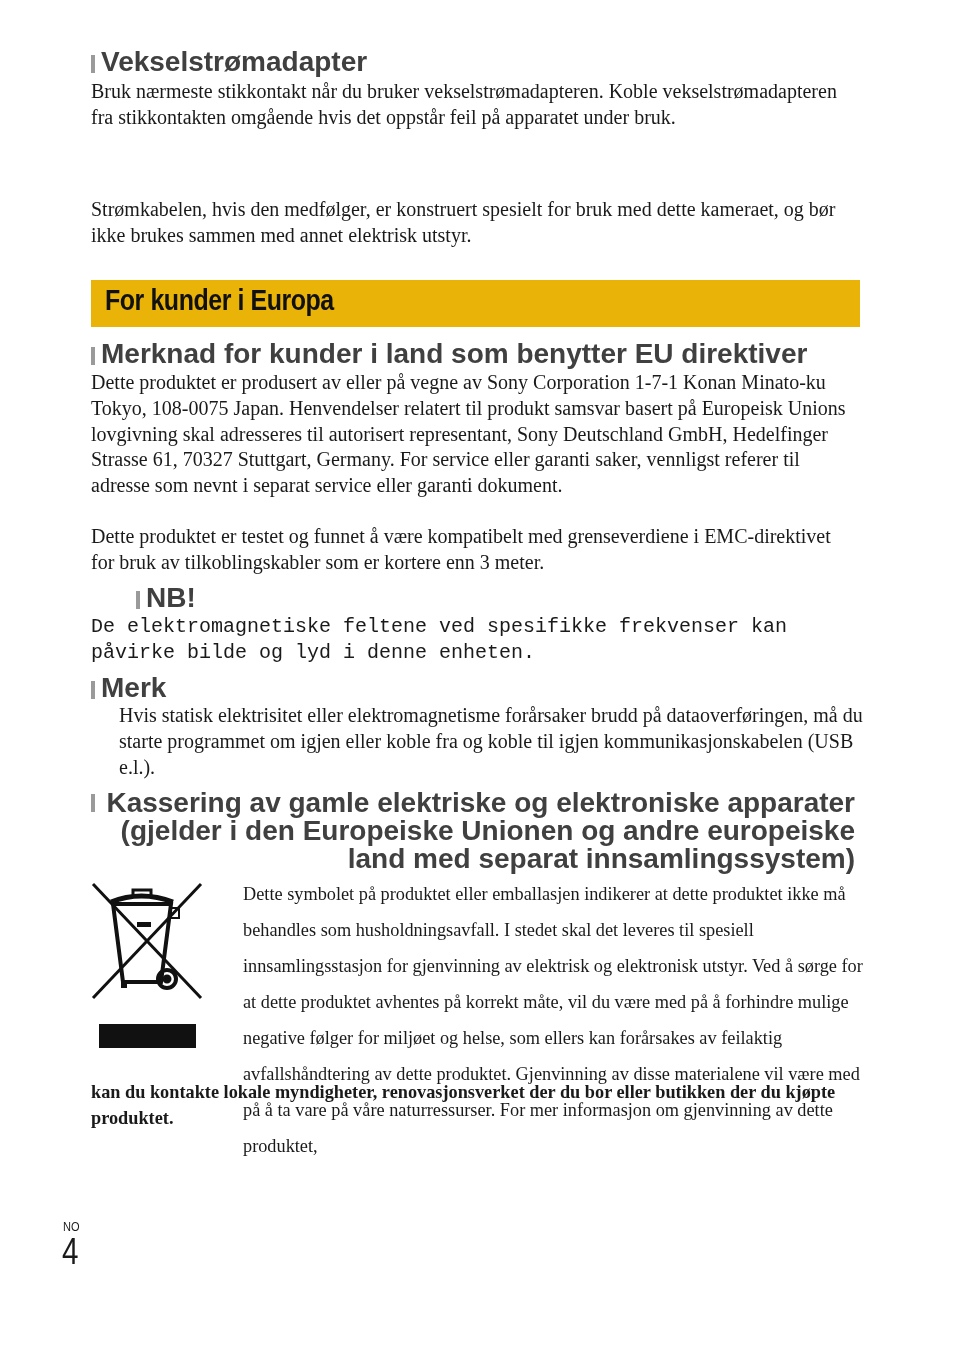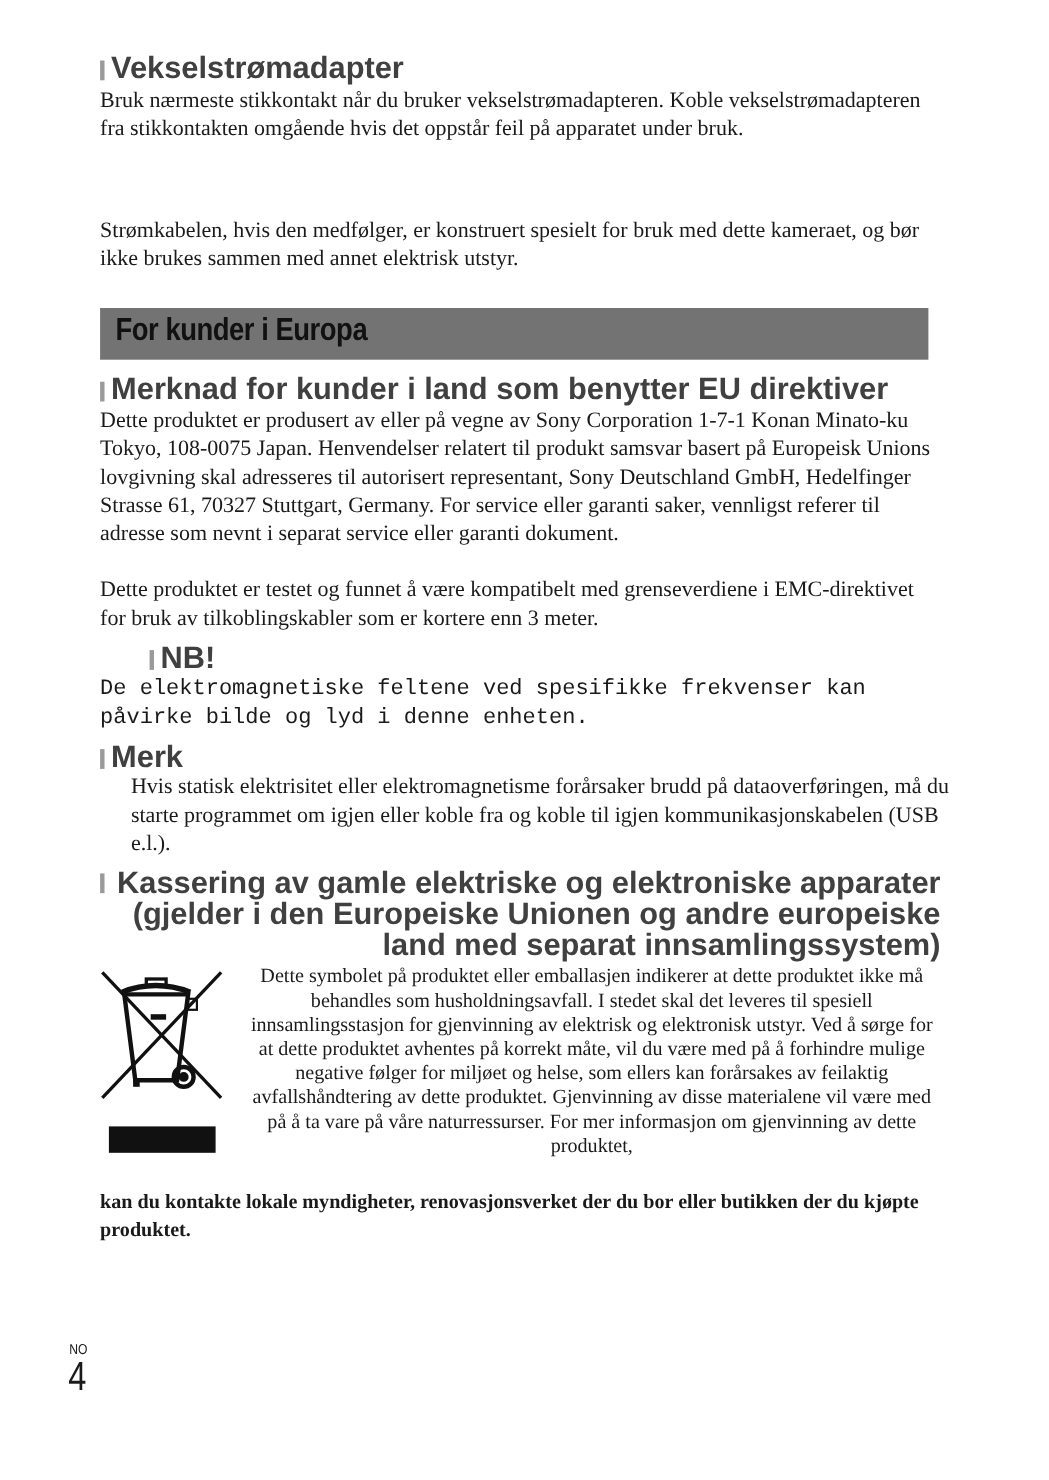--- a/index.html
+++ b/index.html
@@ -5,26 +5,26 @@
   html, body { margin: 0; padding: 0; background: #ffffff; }
   body { width: 954px; height: 1345px; position: relative; overflow: hidden;
          font-family: "Liberation Serif", serif; color: #1a1a1a; }
   .sub-heading { position: absolute; left: 91px; font-family: "Liberation Sans", sans-serif;
                  font-weight: bold; font-size: 28px; color: #404040; line-height: 28px; margin: 0; }
   .sub-heading .bar { display: inline-block; width: 4px; height: 18px; background: #9a9a9a;
                       margin-right: 6px; vertical-align: -2px; }
   .sub-heading.multi { padding-left: 14px; text-align: right; }
   .sub-heading.multi .bar { position: absolute; left: 0; top: 5px; margin: 0; }
   .para { position: absolute; left: 91px; width: 755px; font-size: 20px; line-height: 25.8px; margin: 0; }
-  .banner { position: absolute; left: 91px; top: 280px; width: 753px; height: 47px; background: #737373; }
+  .banner { position: absolute; left: 91px; top: 280px; width: 753px; height: 47px; background: #eab308; padding-left: 16px; }
   .banner-title { position: absolute; left: 14px; top: 4px; margin: 0;
                   font-family: "Liberation Sans", sans-serif; font-weight: bold; font-size: 29px;
                   letter-spacing: -0.5px; transform: scaleX(0.86); transform-origin: left center; color: #111; }
   .weee { position: absolute; left: 91px; top: 882px; width: 115px; height: 170px; }
-  .wrap-text { position: absolute; left: 228px; top: 876px; width: 620px; font-size: 18.3px; line-height: 22px; margin: 0; text-align: center; }
+  .wrap-text { position: absolute; left: 243px; top: 876px; width: 620px; font-size: 18.3px; line-height: 36px; margin: 0; }
   .tail-text { position: absolute; left: 91px; top: 1080px; width: 760px; font-size: 18.3px; line-height: 25.8px; margin: 0; font-weight: bold; }
   .footer-lang { position: absolute; left: 63px; top: 1219px; font-family: "Liberation Sans", sans-serif;
                  font-size: 13px; transform: scaleX(0.85); transform-origin: left; }
   .footer-page { position: absolute; left: 62px; top: 1232px; font-family: "Liberation Sans", sans-serif;
                  font-size: 37px; font-weight: normal; transform: scaleX(0.8); transform-origin: left; line-height: 40px; }
 </style>
 </head>
 <body>
 
 <h2 class="sub-heading" style="top:48px;">

